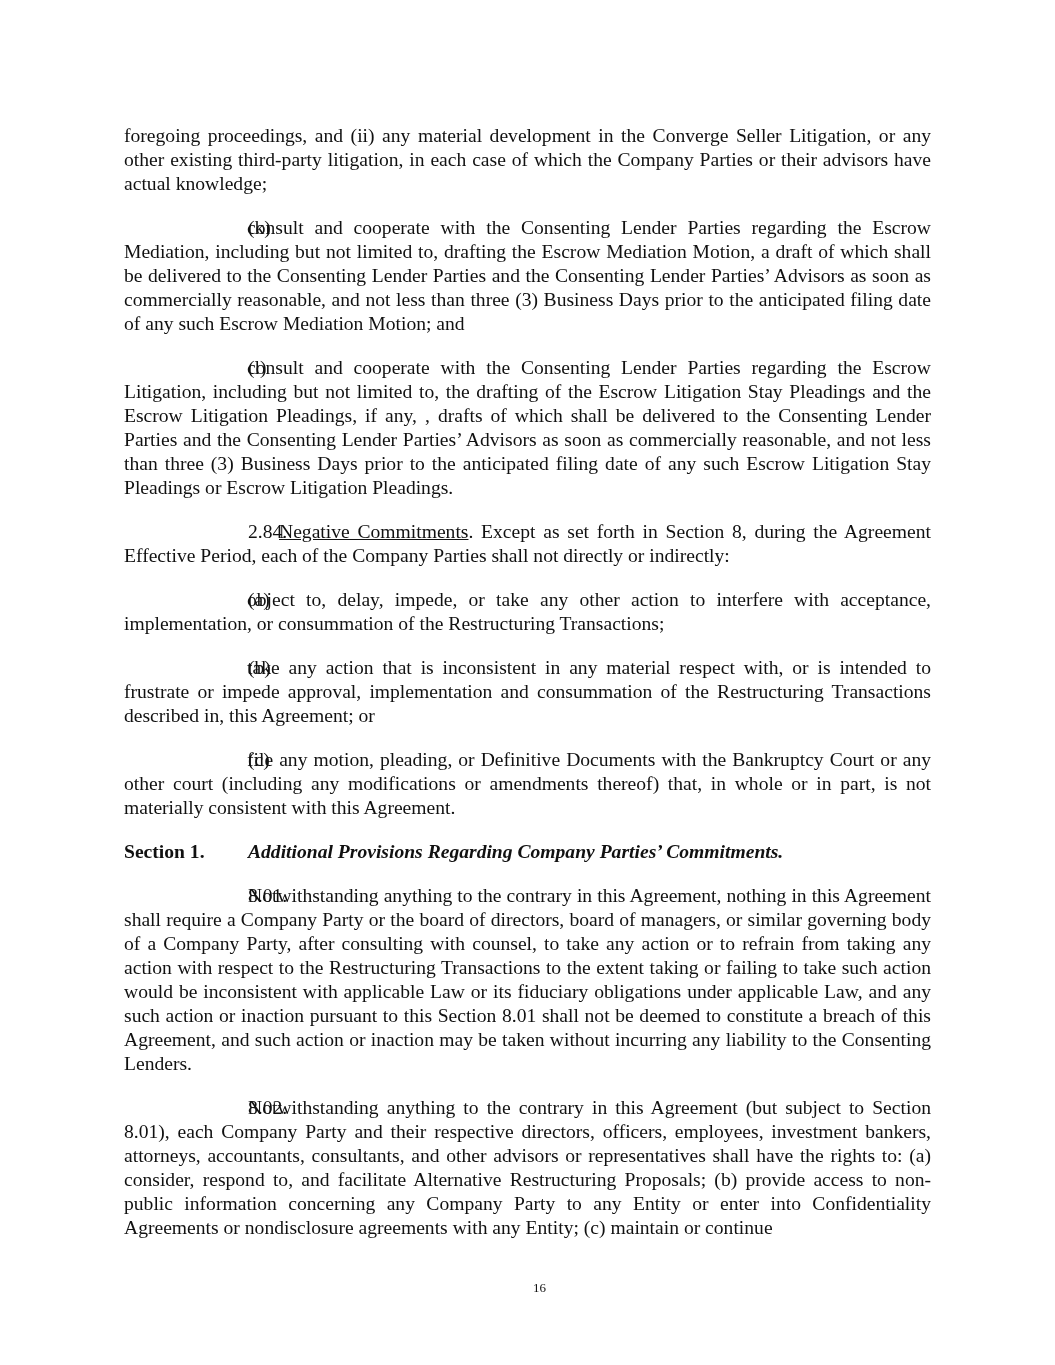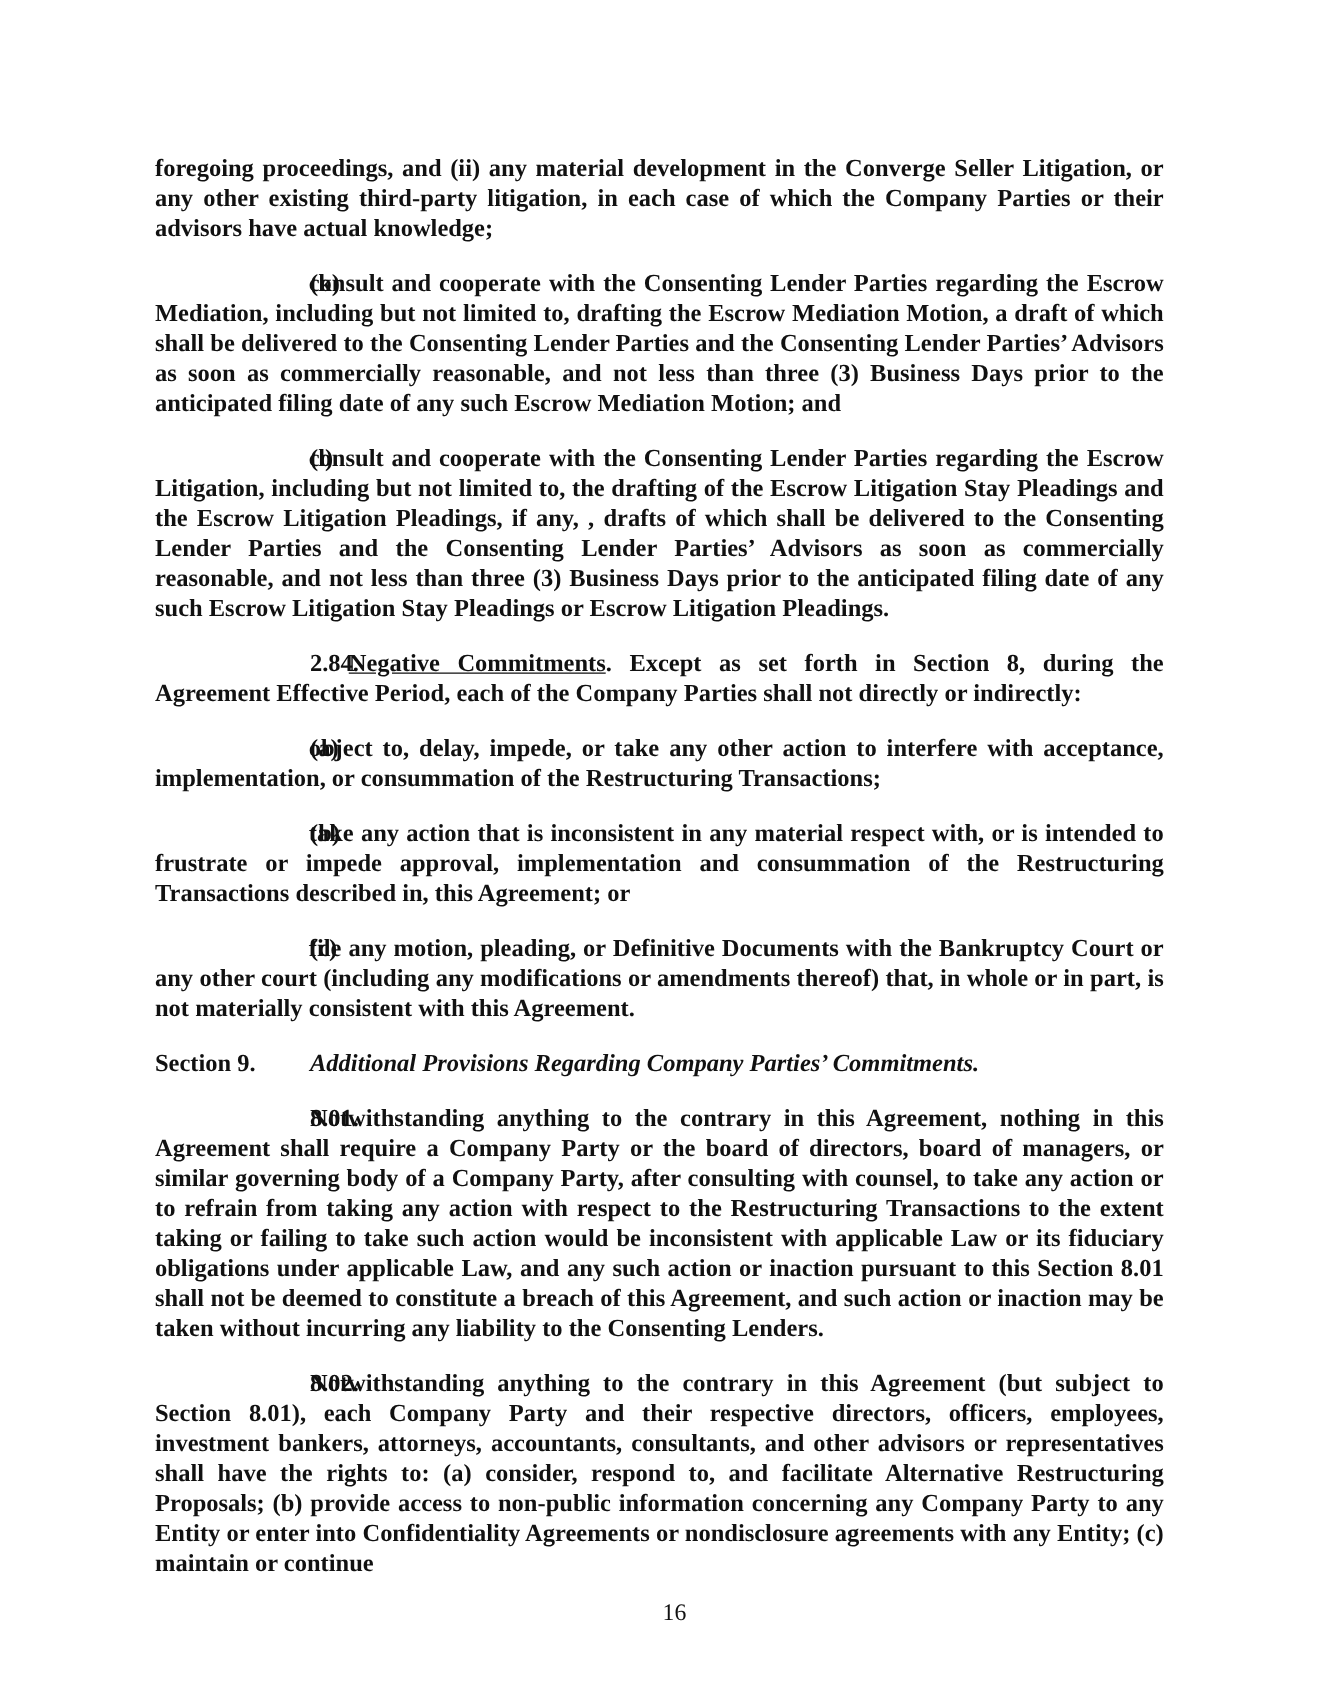--- a/index.html
+++ b/index.html
@@ -7,34 +7,34 @@
     .page {
       position: absolute;
       left: 124px;
       top: 124px;
       width: 807px;
       font-family: "Liberation Serif", "DejaVu Serif", serif;
       font-size: 19.6px;
       line-height: 24px;
       color: #111111;
     }
-    .para { margin: 0 0 20px 0; text-align: justify; text-align-last: left; font-weight: bold; }
+    .para { margin: 0 0 20px 0; text-align: justify; text-align-last: left; }
     .indent { text-indent: 62px; }
     .sub-label { display: inline-block; width: 61px; }
     .sec-num { display: inline-block; width: 62px; }
     .u { text-decoration: underline; margin-left: 31px; }
     .heading { font-weight: bold; margin: 0 0 20px 0; }
     .heading .title { font-style: italic; text-align: center; }
     .page-number {
       position: absolute;
       left: 0; right: 0;
       top: 1280px;
       text-align: center;
       font-family: "Liberation Serif", "DejaVu Serif", serif;
-      font-size: 19px;
+      font-size: 13px;
       color: #111111;
       margin-left: 24px;
     }
   </style>
 </head>
 <body>
 
 <div class="page">
 
   <p class="para">foregoing proceedings, and (ii) any material development in the Converge Seller Litigation, or any other existing third-party litigation, in each case of which the Company Parties or their advisors have actual knowledge;</p>
@@ -44,21 +44,21 @@
   <p class="para indent"><span class="sub-label">(l)</span><span>consult and cooperate with the Consenting Lender Parties regarding the Escrow Litigation, including but not limited to, the drafting of the Escrow Litigation Stay Pleadings and the Escrow Litigation Pleadings, if any, , drafts of which shall be delivered to the Consenting Lender Parties and the Consenting Lender Parties’ Advisors as soon as commercially reasonable, and not less than three (3) Business Days prior to the anticipated filing date of any such Escrow Litigation Stay Pleadings or Escrow Litigation Pleadings.</span></p>
 
   <p class="para indent"><span class="sec-num">2.84.</span><span class="u">Negative Commitments</span><span>.  Except as set forth in Section 8, during the Agreement Effective Period, each of the Company Parties shall not directly or indirectly:</span></p>
 
   <p class="para indent"><span class="sub-label">(a)</span><span>object to, delay, impede, or take any other action to interfere with acceptance, implementation, or consummation of the Restructuring Transactions;</span></p>
 
   <p class="para indent"><span class="sub-label">(b)</span><span>take any action that is inconsistent in any material respect with, or is intended to frustrate or impede approval, implementation and consummation of the Restructuring Transactions described in, this Agreement; or</span></p>
 
   <p class="para indent"><span class="sub-label">(c)</span><span>file any motion, pleading, or Definitive Documents with the Bankruptcy Court or any other court (including any modifications or amendments thereof) that, in whole or in part, is not materially consistent with this Agreement.</span></p>
 
-  <p class="heading"><span style="display:inline-block;width:124px;">Section 9.</span><span class="title">Additional Provisions Regarding Company Parties’ Commitments.</span></p>
+  <p class="heading"><span style="display:inline-block;width:124px;">Section 1.</span><span class="title">Additional Provisions Regarding Company Parties’ Commitments.</span></p>
 
   <p class="para indent"><span class="sec-num">8.01.</span><span>Notwithstanding anything to the contrary in this Agreement, nothing in this Agreement shall require a Company Party or the board of directors, board of managers, or similar governing body of a Company Party, after consulting with counsel, to take any action or to refrain from taking any action with respect to the Restructuring Transactions to the extent taking or failing to take such action would be inconsistent with applicable Law or its fiduciary obligations under applicable Law, and any such action or inaction pursuant to this Section 8.01 shall not be deemed to constitute a breach of this Agreement, and such action or inaction may be taken without incurring any liability to the Consenting Lenders.</span></p>
 
   <p class="para indent"><span class="sec-num">8.02.</span><span>Notwithstanding anything to the contrary in this Agreement (but subject to Section 8.01), each Company Party and their respective directors, officers, employees, investment bankers, attorneys, accountants, consultants, and other advisors or representatives shall have the rights to:  (a) consider, respond to, and facilitate Alternative Restructuring Proposals; (b) provide access to non-public information concerning any Company Party to any Entity or enter into Confidentiality Agreements or nondisclosure agreements with any Entity; (c) maintain or continue</span></p>
 
 </div>
 
 <div class="page-number">16</div>
 
 </body></html>

